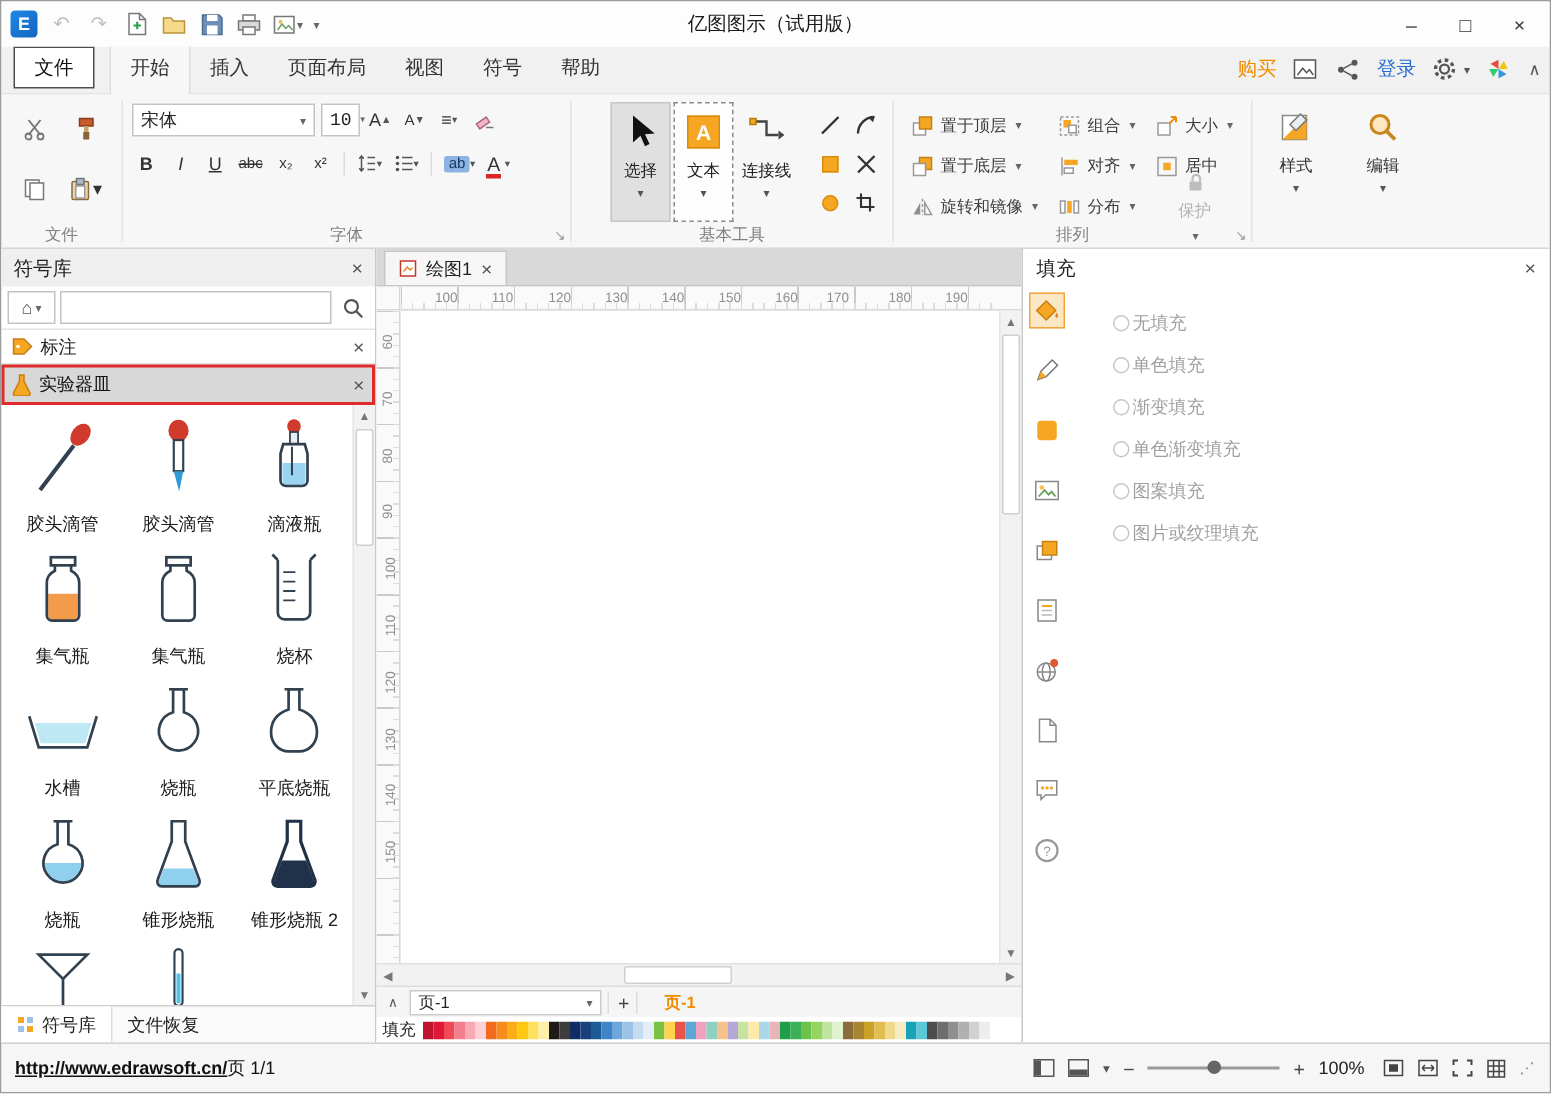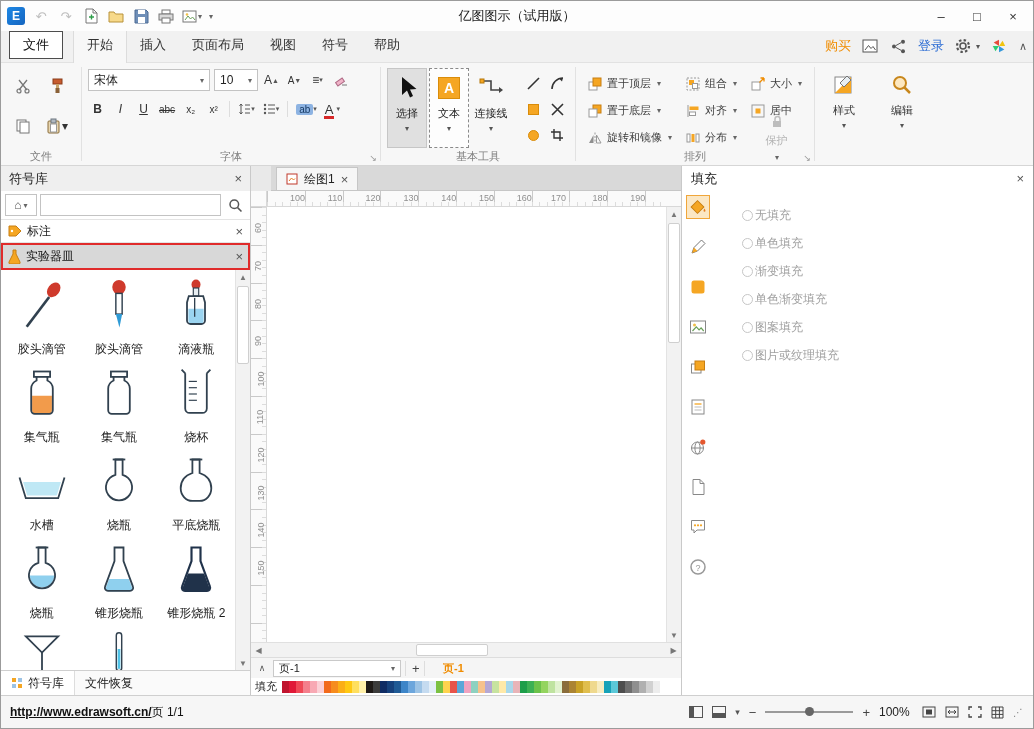--- a/index.html
+++ b/index.html
@@ -40,38 +40,38 @@
   .clip-grid { display:grid; grid-template-columns:32px 36px; grid-template-rows:40px 40px; align-items:center; justify-items:center; }
   .tool16 { width:20px; height:20px; display:flex; align-items:center; justify-content:center; }
   .with-dd { display:flex; align-items:center; gap:1px; }
   .dd8 { font-size:8px; color:#666; }
 
   .font-col { display:flex; flex-direction:column; gap:8px; padding-top:3px; width:286px; }
   .font-row { display:flex; align-items:center; gap:4px; }
   .combo { border:1px solid #c3c3c3; background:#fff; height:22px; display:flex; align-items:center; padding:0 5px; font-size:12px; color:#222; }
   .combo .carrow { margin-left:auto; font-size:8px; color:#666; padding-left:5px; }
   .combo.font-name { width:122px; }
-  .combo.font-size { width:44px; }
+  .combo.font-size { width:26px;font-family:Liberation Mono, monospace; }
   .fbtn { min-width:19px; height:20px; display:flex; align-items:center; justify-content:center; font-size:12px; color:#333; padding:0 2px; }
   .fbtn .tiny { font-size:7px; color:#555; }
   .bold { font-weight:bold; }
   .ital { font-style:italic; }
   .unline { text-decoration:underline; }
   .strike { text-decoration:line-through; }
   .fsep { width:1px; height:16px; background:#ddd; margin:0 2px; }
   .hl-chip { background:#8db3e2; color:#173a63; font-size:10px; padding:0 3px; border-radius:2px; }
   .fc-a { position:relative; font-size:13px; }
   .fc-a::after { content:""; position:absolute; left:-1px; right:-1px; bottom:-2px; height:3px; background:#d62828; }
 
   .basic-row { display:flex; align-items:stretch; gap:2px; padding-top:2px; }
   .big-tool { width:40px; display:flex; flex-direction:column; align-items:center; padding:5px 2px 0; border:1px solid transparent; }
   .big-tool .bicon { height:28px; display:flex; align-items:center; justify-content:center; }
   .big-tool .blbl { font-size:11px; color:#222; margin-top:4px; white-space:nowrap; }
   .big-tool .bdd { font-size:8px; color:#555; margin-top:3px; }
-  .big-tool.pressed { background:#e0e0e0; border-color:#c6c6c6; }
+  .big-tool.pressed { background:#e0e0e0; border-color:#c6c6c6;margin-left:20px; }
   .big-tool.dashed { border:1px dashed #8a8a8a; background:#fdfdfd; }
   .text-a { width:22px; height:22px; background:#f5a623; border:1px solid #d98c0a; color:#fff; font-weight:bold; display:flex; align-items:center; justify-content:center; font-size:14px; }
   .small-tools { display:grid; grid-template-columns:24px 24px; grid-template-rows:26px 26px 26px; align-items:center; justify-items:center; margin-left:8px; padding-top:2px; }
   .shape-sq { width:11px; height:11px; background:#f5a623; border:1px solid #d98c0a; }
   .shape-ci { width:11px; height:11px; background:#f5a623; border:1px solid #d98c0a; border-radius:50%; }
 
   .arrange-grid { display:grid; grid-auto-flow:column; grid-template-rows:repeat(3,27px); grid-template-columns:repeat(3,auto); column-gap:14px; row-gap:0; padding:4px 6px 0; align-items:center; }
   .arr-item { display:flex; align-items:center; gap:5px; font-size:11px; color:#3d3d3d; white-space:nowrap; }
   .arr-item .dd8 { margin-left:1px; }
   .arr-item.disabled { color:#b3b3b3;flex-direction:column; }
@@ -102,21 +102,21 @@
   .lp-scrollbar, .v-scroll { width:15px; flex:0 0 15px; background:#f2f2f2; border-left:1px solid #e3e3e3; display:flex; flex-direction:column; align-items:center; }
   .sb-btn { height:14px; font-size:8px; color:#777; display:flex; align-items:center; justify-content:center; width:100%; }
   .sb-track { flex:1; width:100%; position:relative; }
   .sb-thumb { position:absolute; left:1px; right:1px; background:#fff; border:1px solid #cfcfcf; border-radius:2px; }
   .lp-tabs { height:25px; flex:0 0 25px; border-top:1px solid #cfcfcf; display:flex; align-items:center; font-size:12px; background:#fafafa; }
   .lp-tab { padding:0 10px; height:100%; display:flex; align-items:center; gap:5px; color:#222; }
   .lp-tab.active { background:#fff; border-right:1px solid #ddd; }
 
   
   .center { flex:1; display:flex; flex-direction:column; min-width:0; background:#e9e9e9; }
-  .doc-tabs { height:25px; flex:0 0 25px; background:#d9d9d9; display:flex; align-items:flex-end; padding-left:5px; border-bottom:1px solid #c6c6c6;margin-left:20px; }
+  .doc-tabs { height:25px; flex:0 0 25px; background:#d9d9d9; display:flex; align-items:flex-end; padding-left:5px; border-bottom:1px solid #c6c6c6; }
   .doc-tab { background:#f6f6f6; border:1px solid #c6c6c6; border-bottom:none; height:23px; display:flex; align-items:center; gap:6px; padding:0 9px; font-size:12px; color:#222; }
   .ruler-row { height:16px; flex:0 0 16px; display:flex; }
   .ruler-corner { width:16px; flex:0 0 16px; background:#fafafa; border-right:1px solid #d8d8d8; border-bottom:1px solid #d8d8d8; }
   .h-ruler { flex:1; position:relative; background:#fafafa; border-bottom:1px solid #d8d8d8; overflow:hidden; }
   .h-ruler::before { content:""; position:absolute; inset:0; background:repeating-linear-gradient(to right,#c9c9c9 0 1px,transparent 1px 37.8px); }
   .h-ruler::after { content:""; position:absolute; left:0; right:0; bottom:0; height:4px; background:repeating-linear-gradient(to right,#dcdcdc 0 1px,transparent 1px 7.56px); }
   .htick { position:absolute; top:2px; font-size:9px; color:#8f8f8f; z-index:1; }
   .hr-pad { width:15px; flex:0 0 15px; background:#fafafa; border-bottom:1px solid #d8d8d8; }
   .canvas-row { flex:1; display:flex; min-height:0; }
   .v-ruler { width:16px; flex:0 0 16px; position:relative; background:#fafafa; border-right:1px solid #d8d8d8; overflow:hidden; }

